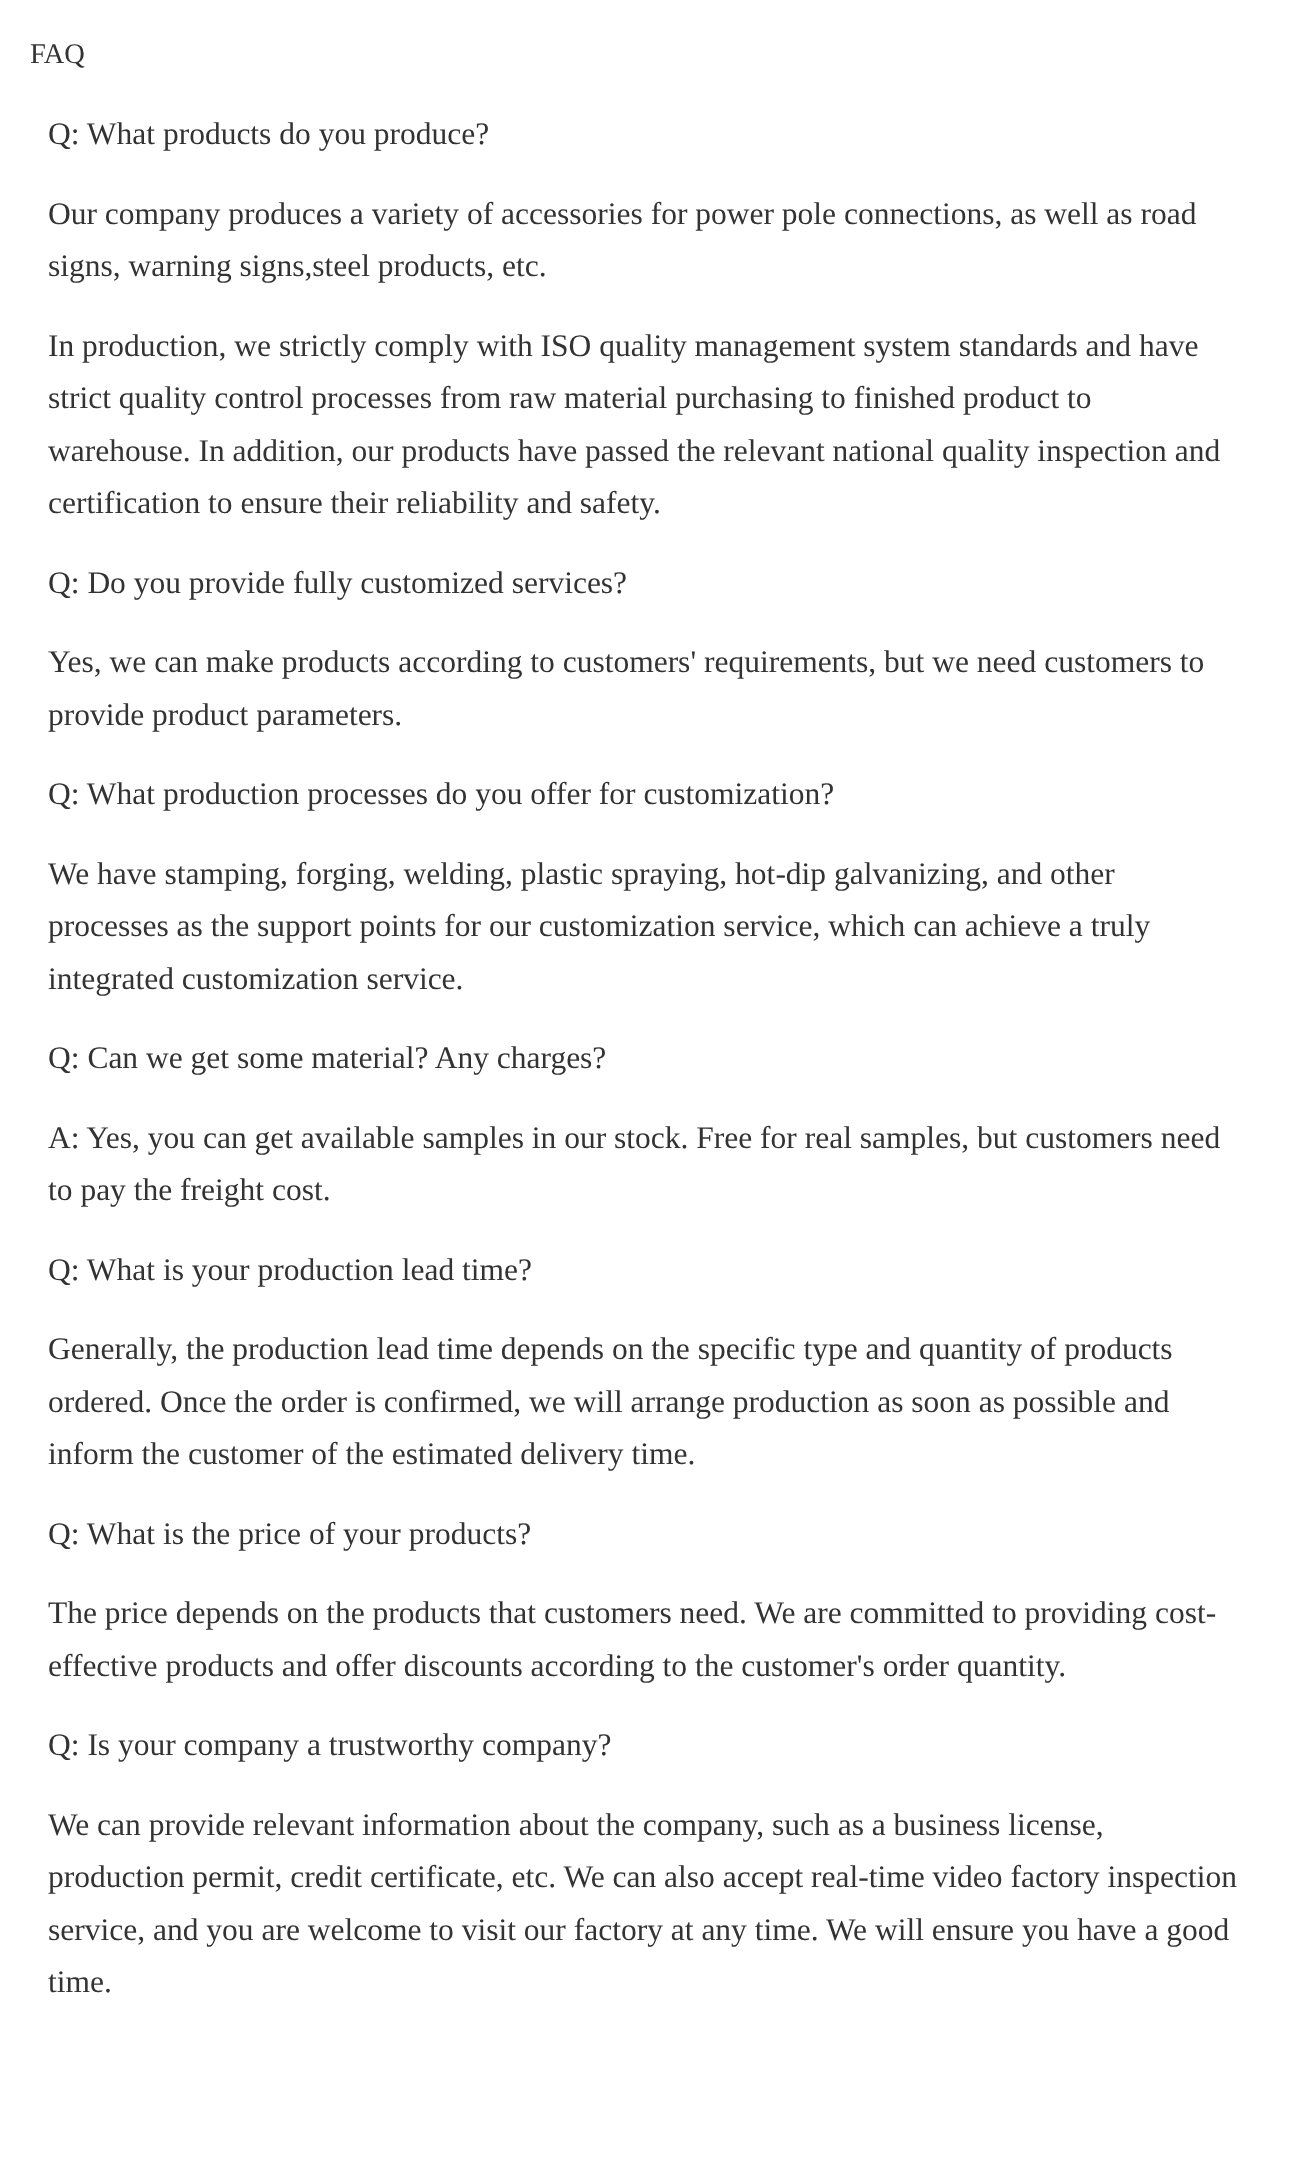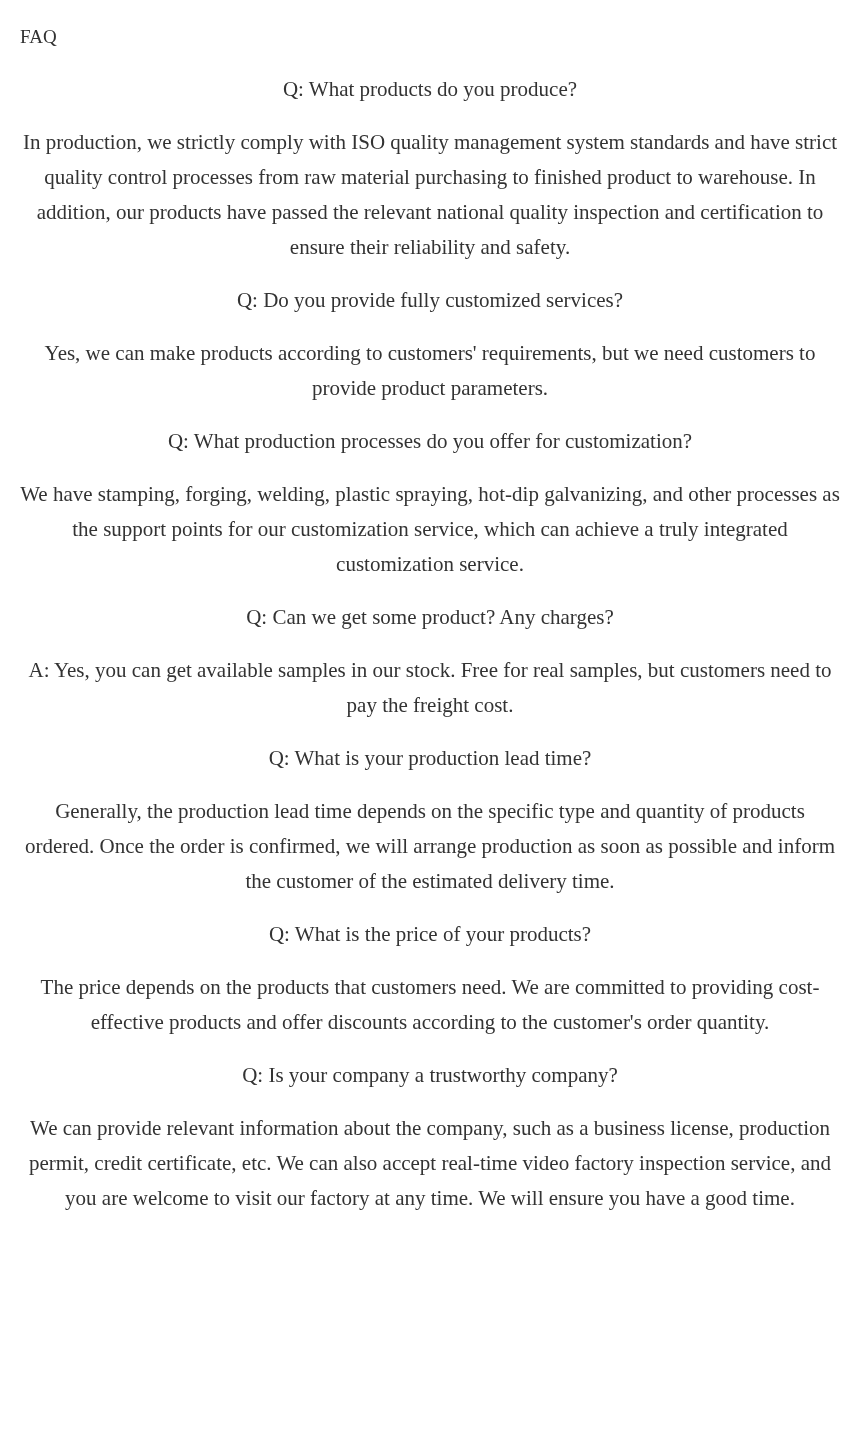--- a/index.html
+++ b/index.html
@@ -28,51 +28,51 @@
     color: #333333;
   }
   p.q, p.a {
     font-size: 21px;
     line-height: 35px;
     margin: 0 0 18px 0;
     max-width: 822px;
     color: #333333;
   }
   section.qa {
-    margin: 0;
+    margin: 12px;
     padding: 0;
-    text-align: center;
   }
 </style>
 </head>
 <body>
 
 <main class="page">
   <h1 class="faq-title">FAQ</h1>
 
   <section class="qa">
     <p class="q">Q: What products do you produce?</p>
+    <p class="a">Our company produces a variety of accessories for power pole connections, as well as road signs, warning signs,steel products, etc.</p>
   </section>
 
   <section class="qa">
     <p class="a">In production, we strictly comply with ISO quality management system standards and have strict quality control processes from raw material purchasing to finished product to warehouse. In addition, our products have passed the relevant national quality inspection and certification to ensure their reliability and safety.</p>
   </section>
 
   <section class="qa">
     <p class="q">Q: Do you provide fully customized services?</p>
     <p class="a">Yes, we can make products according to customers' requirements, but we need customers to provide product parameters.</p>
   </section>
 
   <section class="qa">
     <p class="q">Q: What production processes do you offer for customization?</p>
     <p class="a">We have stamping, forging, welding, plastic spraying, hot-dip galvanizing, and other processes as the support points for our customization service, which can achieve a truly integrated customization service.</p>
   </section>
 
   <section class="qa">
-    <p class="q">Q: Can we get some product? Any charges?</p>
+    <p class="q">Q: Can we get some material? Any charges?</p>
     <p class="a">A: Yes, you can get available samples in our stock. Free for real samples, but customers need to pay the freight cost.</p>
   </section>
 
   <section class="qa">
     <p class="q">Q: What is your production lead time?</p>
     <p class="a">Generally, the production lead time depends on the specific type and quantity of products ordered. Once the order is confirmed, we will arrange production as soon as possible and inform the customer of the estimated delivery time.</p>
   </section>
 
   <section class="qa">
     <p class="q">Q: What is the price of your products?</p>

